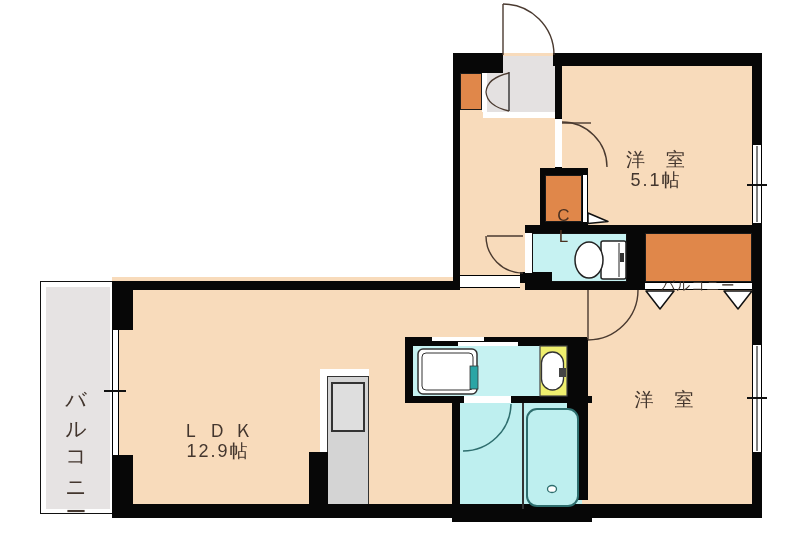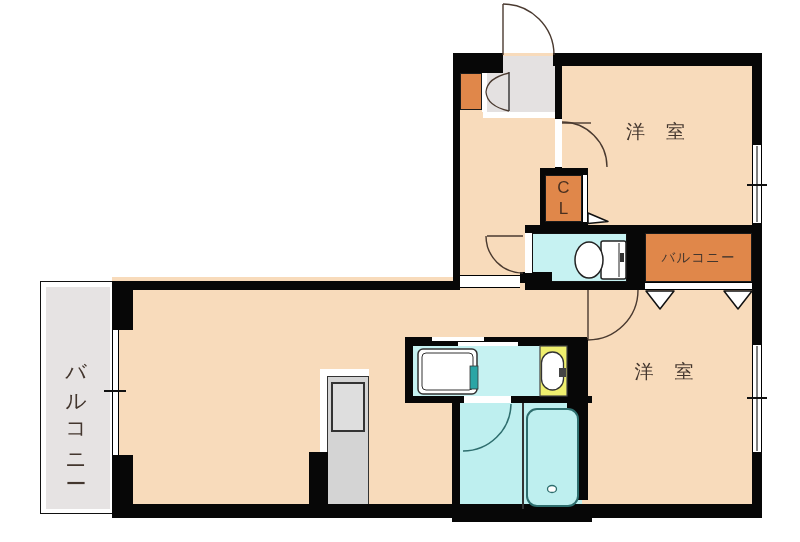--- a/index.html
+++ b/index.html
@@ -6,21 +6,21 @@
   #stage{position:relative;width:800px;height:542px;background:#ffffff;overflow:hidden;
          font-family:"Liberation Sans","DejaVu Sans",sans-serif;}
   .abs{position:absolute;}
   .floor{background:#F8DBBB;}
   .wall{background:#070707;}
   .cyan{background:#C6F2F2;}
   .bath{background:#BEEFEF;}
   .orange{background:#E0874A;border:1px solid #1a1a1a;box-sizing:border-box;}
   .greyfloor{background:#E4E1E1;}
   .white{background:#ffffff;}
-  .lbl{color:#43362E;text-align:center;line-height:21px;font-size:19px;white-space:nowrap;}
+  .lbl{color:#43362E;text-align:center;line-height:21px;font-size:19px;white-space:nowrap;margin-top:28px;}
   .lbl .size{letter-spacing:2px;font-size:18px;}
   .lbl .nm{letter-spacing:1px;}
   svg{position:absolute;left:0;top:0;pointer-events:none;}
 </style>
 </head>
 <body>
 
 <div id="stage">
 
   <div class="abs floor" style="left:453px;top:53px;width:309px;height:237px;"></div>
@@ -159,26 +159,31 @@
 
     <g fill="#ffffff" stroke="#111" stroke-width="1.5" stroke-linejoin="round">
       <polygon points="646,291 674,291 660,309"></polygon>
       <polygon points="724,291 752,291 738,309"></polygon>
       <polygon points="588,213 608,221.5 588,223.5"></polygon>
     </g>
   </svg>
 
   <div class="abs lbl" style="left:557px;top:121px;width:198px;">
     <div class="nm">洋　室</div>
+    <div class="size">5.1帖</div>
   </div>
 
   <div class="abs lbl" style="left:572px;top:361px;width:185px;">
     <div class="nm">洋　室</div>
   </div>
 
+  <div class="abs lbl" style="left:128px;top:392px;width:180px;">
+    <div class="nm">Ｌ Ｄ Ｋ</div>
+    <div class="size">12.9帖</div>
+  </div>
 
   <div class="abs lbl" style="left:646px;top:250px;width:105px;font-size:13.5px;line-height:15px;letter-spacing:1px;">バルコニー</div>
 
   <div class="abs lbl" style="left:546px;top:177px;width:35px;font-size:17px;line-height:21px;color:#4a3020;">
     <div>C</div>
     <div>L</div>
   </div>
 
   <div class="abs lbl" style="left:61px;top:316px;width:30px;height:195px;writing-mode:vertical-rl;font-size:21px;letter-spacing:7px;line-height:30px;">バルコニー</div>
 

